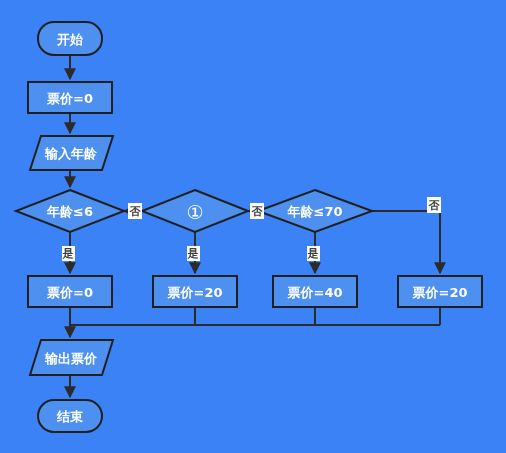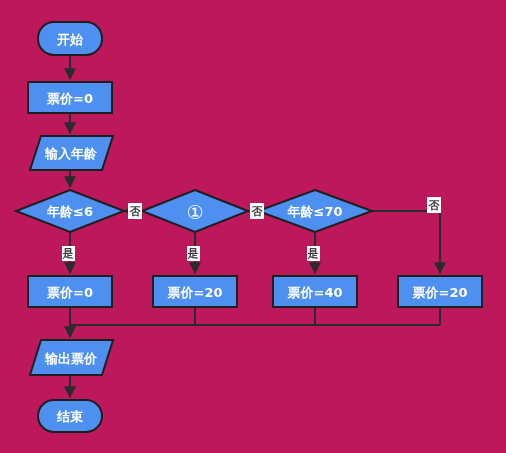--- a/index.html
+++ b/index.html
@@ -7,21 +7,21 @@
     padding: 0;
     background: #ffffff;
   }
   body {
     font-family: "DejaVu Sans", "Liberation Sans", sans-serif;
   }
   #canvas {
     position: relative;
     width: 506px;
     height: 453px;
-    background: #be185d;
+    background: #3b82f6;
     overflow: hidden;
   }
   #flow-svg {
     position: absolute;
     left: 0;
     top: 0;
     width: 506px;
     height: 453px;
   }
   .node-shape {

